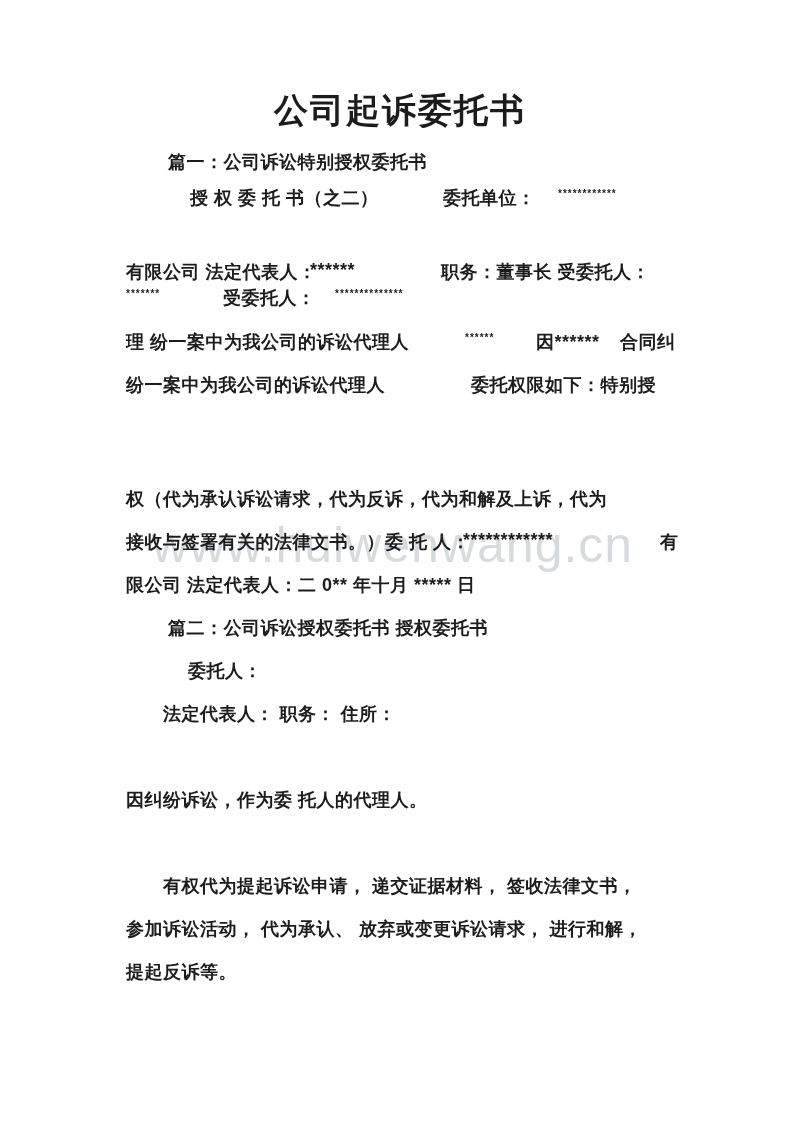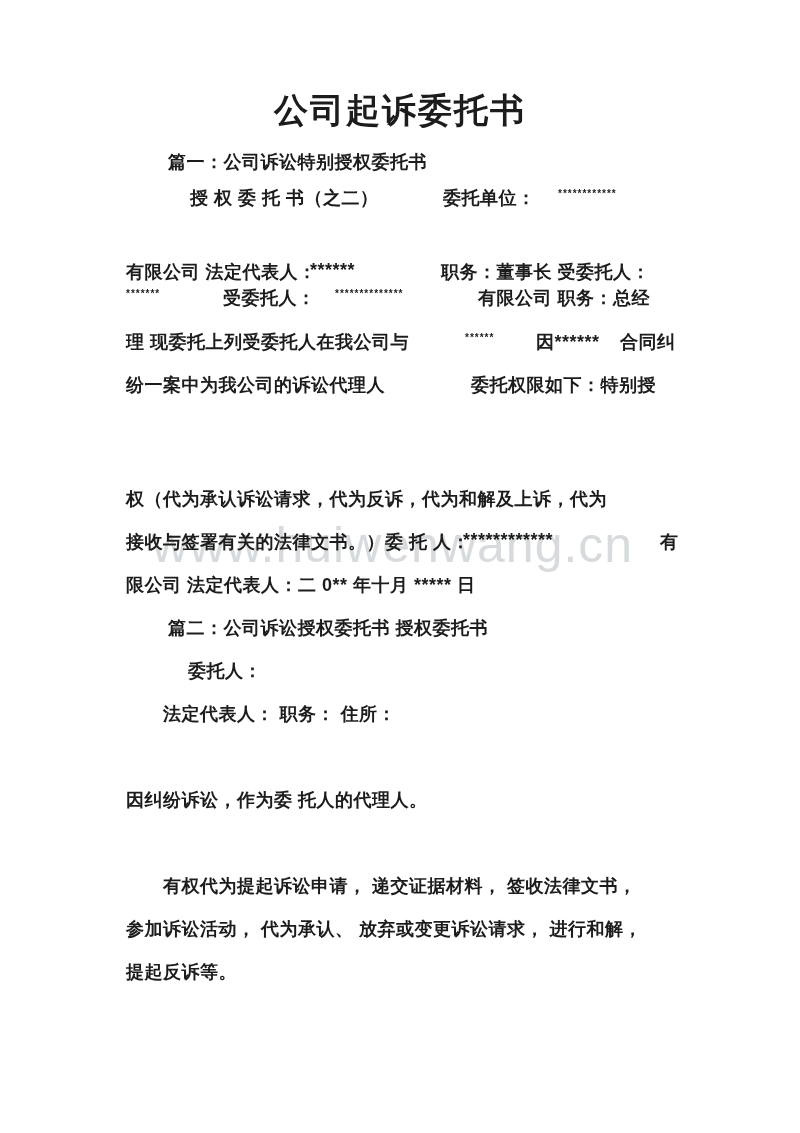--- a/index.html
+++ b/index.html
@@ -79,25 +79,24 @@
   <div class="line" style="top:260px">
     <span class="seg" style="left:118px">有限公司 法定代表人：</span>
     <span class="seg" style="left:302px">******</span>
     <span class="seg" style="left:433px">职务：董事长 受委托人：</span>
   </div>
 
   <div class="line" style="top:286px">
     <span class="seg sm" style="left:118px">*******</span>
     <span class="seg" style="left:215px">受委托人：</span>
     <span class="seg sm" style="left:327px">**************</span>
-    <span class="seg" style="left:470px">有限公司 职务：总经</span>
   </div>
 
   <div class="line" style="top:330px">
-    <span class="seg" style="left:118px">理 现委托上列受委托人在我公司与</span>
+    <span class="seg" style="left:118px">理 纷一案中为我公司的诉讼代理人</span>
     <span class="seg sm" style="left:457px">******</span>
     <span class="seg" style="left:528px">因******</span>
     <span class="seg" style="left:612px">合同纠</span>
   </div>
 
   <div class="line" style="top:373px">
     <span class="seg" style="left:118px">纷一案中为我公司的诉讼代理人</span>
     <span class="seg" style="left:463px">委托权限如下：特别授</span>
   </div>
 

